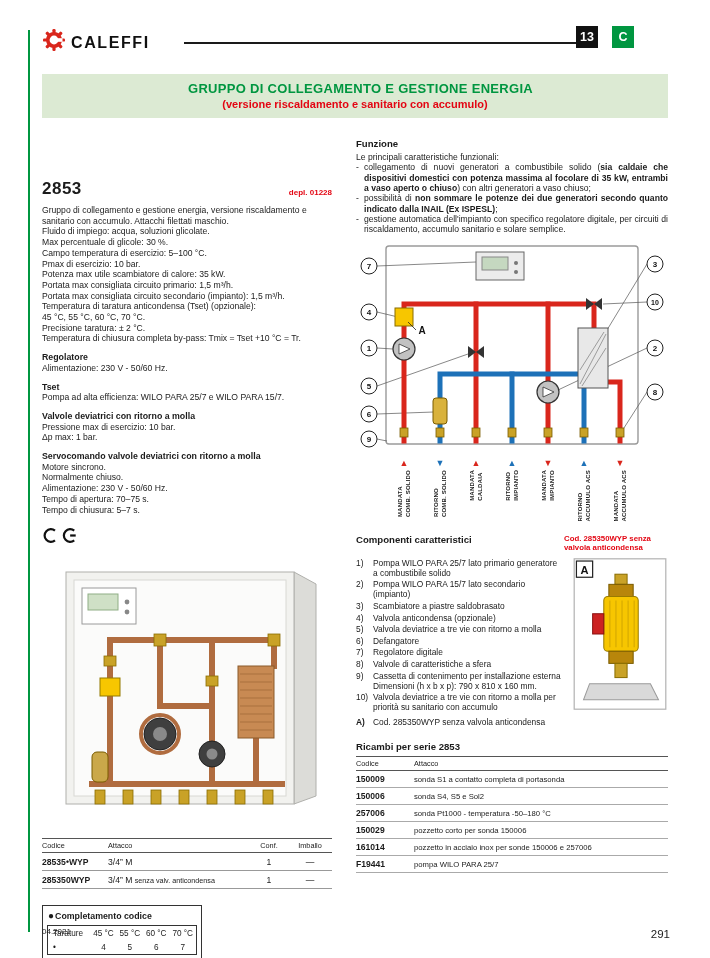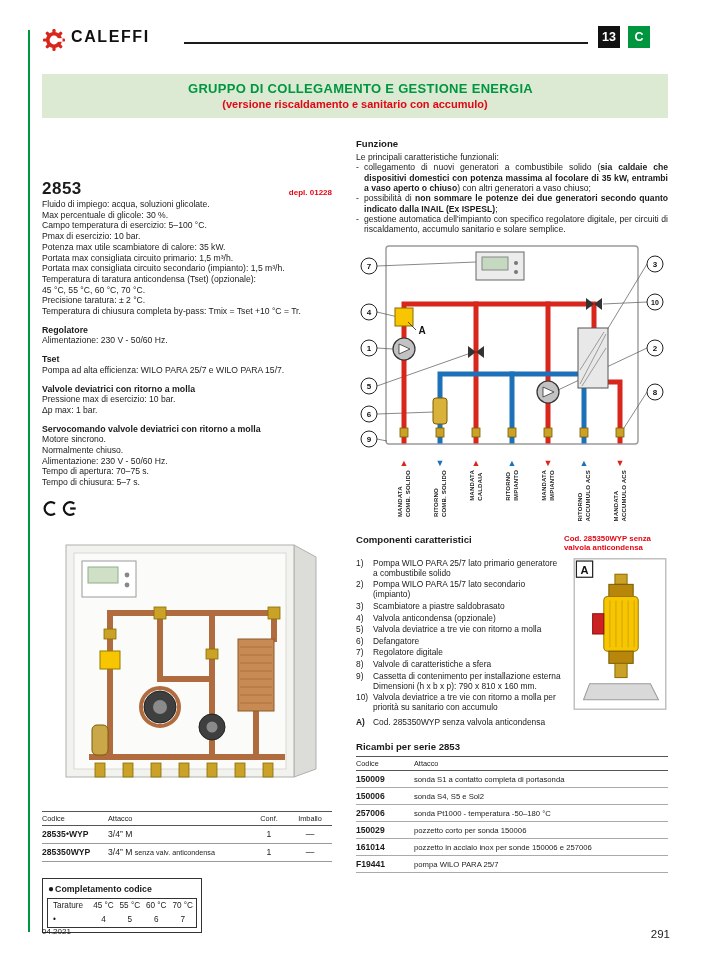--- a/index.html
+++ b/index.html
@@ -3,24 +3,24 @@
 <meta charset="utf-8">
 <style>
 *{margin:0;padding:0;box-sizing:border-box;}
 html,body{background:#ffffff;}
 body{font-family:"Liberation Sans",sans-serif;color:#1b1b1b;}
 .page{position:relative;width:710px;height:958px;background:#fff;overflow:hidden;}
 .left-rule{position:absolute;left:28px;top:30px;width:2px;height:902px;background:#009640;}
 
 
 .header{position:absolute;left:42px;top:26px;width:626px;height:28px;}
-.logo{position:absolute;left:0;top:2px;display:flex;align-items:flex-start;gap:5px;}
+.logo{position:absolute;left:0;top:2px;display:flex;align-items:flex-end;gap:5px;}
 .brand{font-size:16px;font-weight:bold;letter-spacing:1.6px;color:#101010;}
 .header-line{position:absolute;left:142px;right:80px;top:16px;height:1.6px;background:#1a1a1a;}
-.tab-boxes{position:absolute;right:18px;top:0;display:flex;gap:8px;}
+.tab-boxes{position:absolute;right:34px;top:0;display:flex;gap:14px;}
 .tab-num,.tab-letter{width:22px;height:22px;display:flex;align-items:center;justify-content:center;font-weight:bold;font-size:12.5px;color:#fff;}
 .tab-num{background:#111;}
 .tab-letter{background:#009640;}
 
 
 .banner{position:absolute;left:42px;top:74px;width:626px;height:44px;background:#dcead3;text-align:center;padding-top:7px;}
 .banner-title{color:#009640;font-weight:bold;font-size:13px;letter-spacing:.3px;margin-left:11px;}
 .banner-subtitle{color:#e30613;font-weight:bold;font-size:11px;margin-top:2px;}
 
 
@@ -127,20 +127,21 @@
   <section class="banner">
     <div class="banner-title">GRUPPO DI COLLEGAMENTO E GESTIONE ENERGIA</div>
     <div class="banner-subtitle">(versione riscaldamento e sanitario con accumulo)</div>
   </section>
 
   <section class="col-left">
     <div class="series-row">
       <span class="series">2853</span>
       <span class="depl">depl. 01228</span>
     </div>
+    <p class="intro">Gruppo di collegamento e gestione energia, versione riscaldamento e sanitario con accumulo. Attacchi filettati maschio.</p>
     <div class="spec-lines">
       <div class="spec">Fluido di impiego: acqua, soluzioni glicolate.</div>
       <div class="spec">Max percentuale di glicole: 30 %.</div>
       <div class="spec">Campo temperatura di esercizio: 5–100 °C.</div>
       <div class="spec">Pmax di esercizio: 10 bar.</div>
       <div class="spec">Potenza max utile scambiatore di calore: 35 kW.</div>
       <div class="spec">Portata max consigliata circuito primario: 1,5 m³/h.</div>
       <div class="spec">Portata max consigliata circuito secondario (impianto): 1,5 m³/h.</div>
       <div class="spec">Temperatura di taratura anticondensa (Tset) (opzionale):</div>
       <div class="spec">45 °C, 55 °C, 60 °C, 70 °C.</div>

